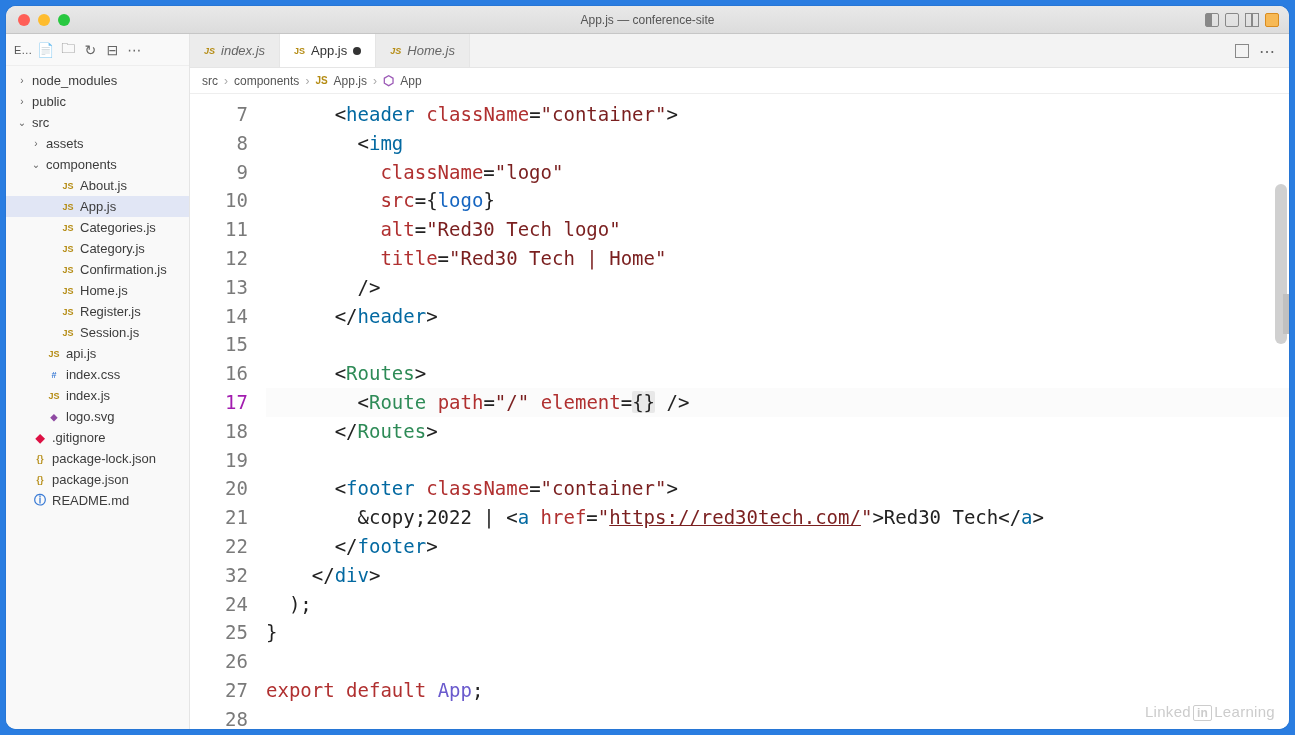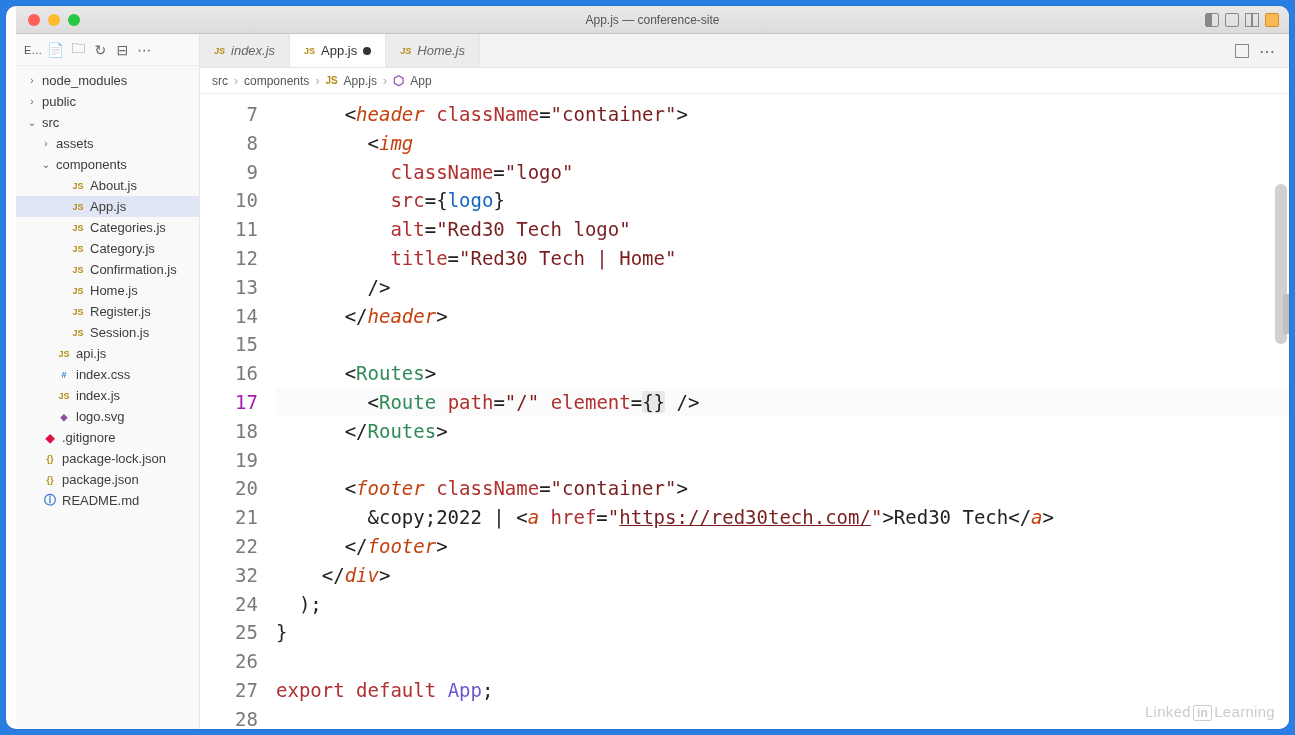--- a/index.html
+++ b/index.html
@@ -11,21 +11,20 @@
     overflow: hidden;
   }
   .window {
     width: 100%; height: 100%;
     background: #fff;
     border-radius: 10px;
     display: flex;
     flex-direction: column;
     overflow: hidden;
     box-shadow: 0 0 0 1px rgba(0,0,0,.05);
-    padding-left: 10px;
   }
   
   .titlebar {
     height: 28px;
     background: linear-gradient(#e9e9e9,#dcdcdc);
     border-bottom: 1px solid #c6c6c6;
     display: flex;
     align-items: center;
     position: relative;
     font-size: 12px;
@@ -86,21 +85,21 @@
   
   .codewrap{ flex:1; display:flex; font-family: "Menlo","Consolas",monospace; font-size:19px; line-height:28.8px; overflow:hidden; position:relative;}
   .gutter{ width:76px; text-align:right; color:#7a7a7a; padding:6px 18px 6px 0; user-select:none; background:#fff;}
   .gutter .gl.cur{ color:#a21caf; font-weight:500;}
   .code{ flex:1; padding:6px 0; white-space:pre; color:#222;}
   .code .ln{ height:28.8px; }
   .code .ln.hl{ background:#fbfbfb;}
   .hl-line{ position:absolute; left:0; right:0; height:28.8px; background:#f6f6f6; border-top:1px solid #eee; border-bottom:1px solid #eee; z-index:0;}
   .code, .gutter, .guides{ position:relative; z-index:1;}
   
-  .t-tag{ color:#c2410c;font-style:italic;}
+  .t-tag{ color:#0369a1;}
   .t-comp{ color:#2e8b57;}
   .t-attr{ color:#b03030;}
   .t-op{ color:#222;}
   .t-str{ color:#7a1f1f;}
   .t-var{ color:#1565c0;}
   .t-kw{ color:#b03030;}
   .t-fn{ color:#6a5acd;}
   .t-bracket-hl{ background:#e8e8e8; border-radius:2px; }
   .t-url{ text-decoration: underline;}
   .scrollbar{ position:absolute; right:2px; top:90px; width:12px; height:160px; background:#d0d0d0; border-radius:6px;}

